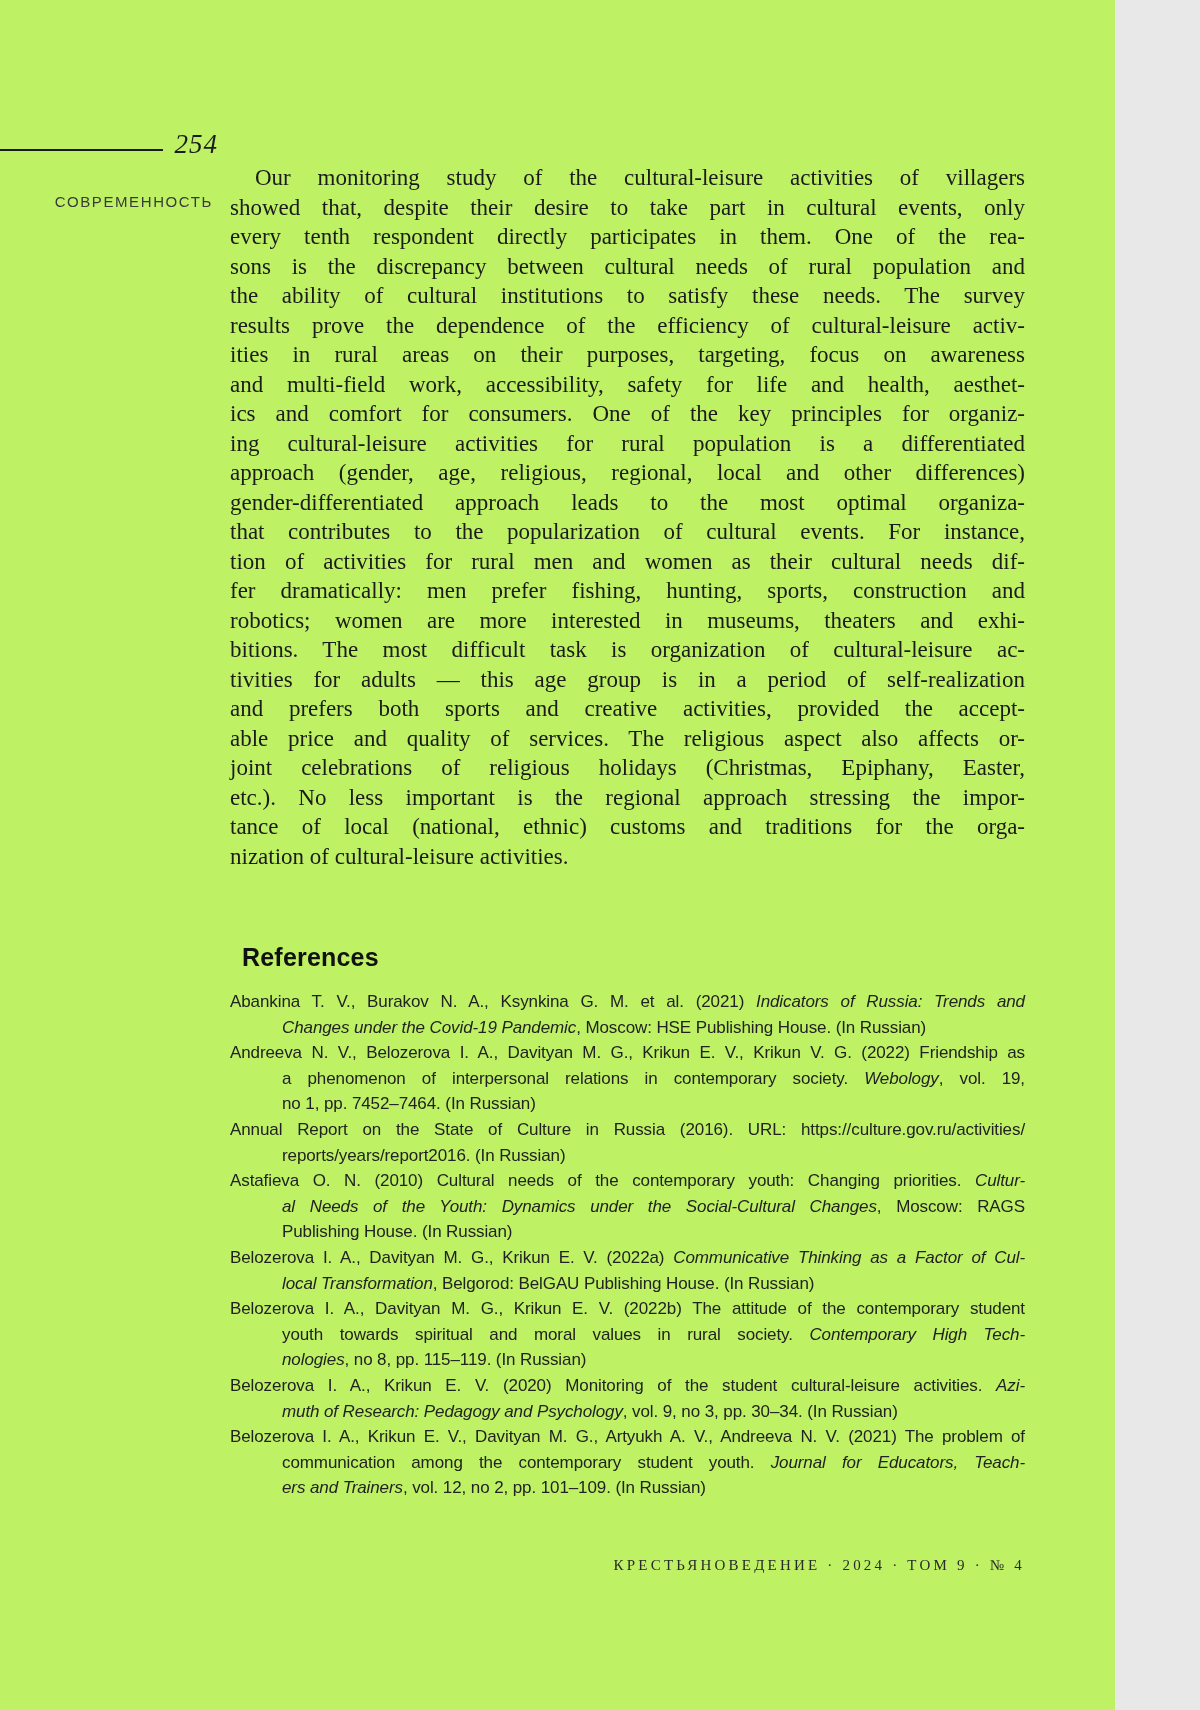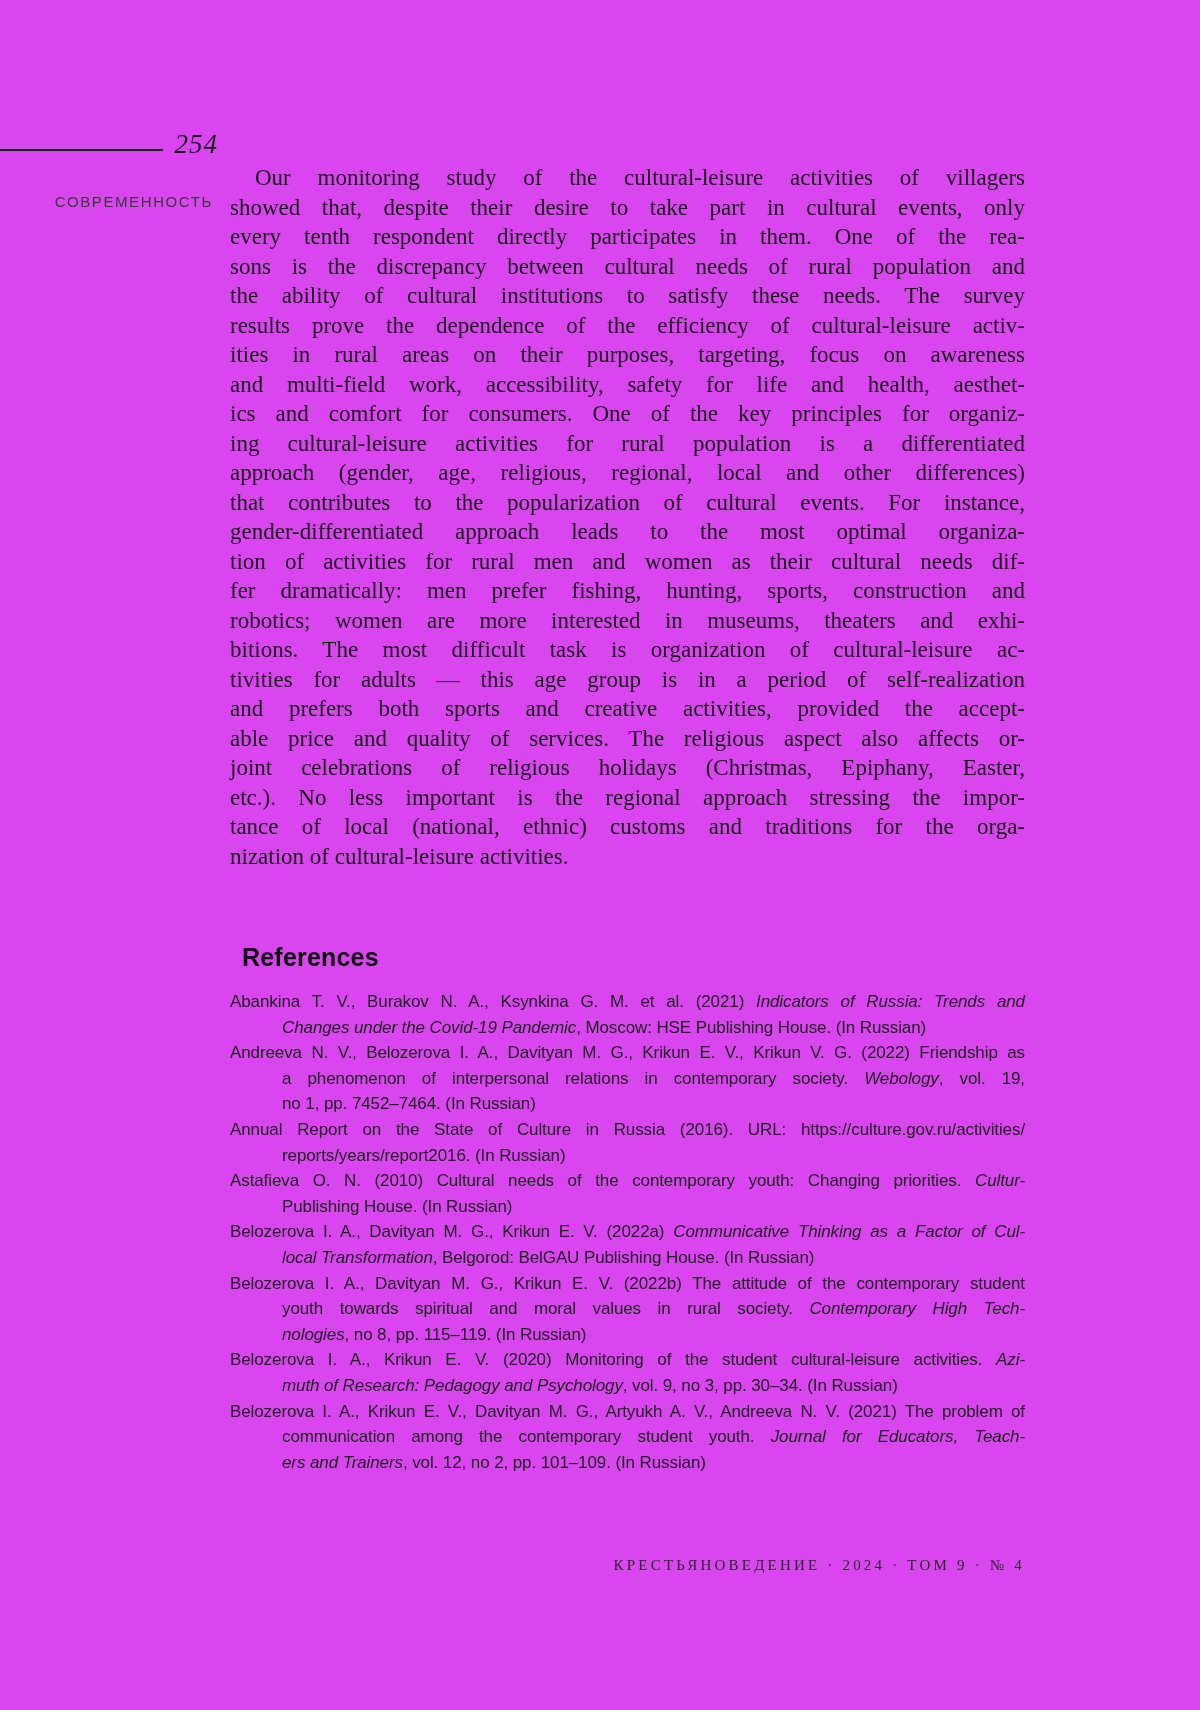--- a/index.html
+++ b/index.html
@@ -1,19 +1,19 @@
 <!DOCTYPE html>
 <html><head>
 <meta charset="utf-8">
 <style>
   html,body{margin:0;padding:0;background:#e8e8e8;}
   .page{
     position:relative;
-    width:1200px;height:1710px;
-    background:#d946ef;
+    width:1115px;height:1710px;
+    background:#bef264;
     overflow:hidden;
     font-kerning:normal;
   }
   
   .pagenum-row{
     position:absolute;left:0;top:130px;width:218px;
     display:flex;align-items:flex-end;
     font-family:"Liberation Serif",serif;
   }
   .margin-rule{flex:1;height:2px;background:#1b1b1b;margin-bottom:7px;margin-right:12px;}
@@ -85,22 +85,22 @@
       <div class="pline">showed that, despite their desire to take part in cultural events, only</div>
       <div class="pline">every tenth respondent directly participates in them. One of the rea-</div>
       <div class="pline">sons is the discrepancy between cultural needs of rural population and</div>
       <div class="pline">the ability of cultural institutions to satisfy these needs. The survey</div>
       <div class="pline">results prove the dependence of the efficiency of cultural-leisure activ-</div>
       <div class="pline">ities in rural areas on their purposes, targeting, focus on awareness</div>
       <div class="pline">and multi-field work, accessibility, safety for life and health, aesthet-</div>
       <div class="pline">ics and comfort for consumers. One of the key principles for organiz-</div>
       <div class="pline">ing cultural-leisure activities for rural population is a differentiated</div>
       <div class="pline">approach (gender, age, religious, regional, local and other differences)</div>
+      <div class="pline">gender-differentiated approach leads to the most optimal organiza-</div>
       <div class="pline">that contributes to the popularization of cultural events. For instance,</div>
-      <div class="pline">gender-differentiated approach leads to the most optimal organiza-</div>
       <div class="pline">tion of activities for rural men and women as their cultural needs dif-</div>
       <div class="pline">fer dramatically: men prefer fishing, hunting, sports, construction and</div>
       <div class="pline">robotics; women are more interested in museums, theaters and exhi-</div>
       <div class="pline">bitions. The most difficult task is organization of cultural-leisure ac-</div>
       <div class="pline">tivities for adults — this age group is in a period of self-realization</div>
       <div class="pline">and prefers both sports and creative activities, provided the accept-</div>
       <div class="pline">able price and quality of services. The religious aspect also affects or-</div>
       <div class="pline">joint celebrations of religious holidays (Christmas, Epiphany, Easter,</div>
       <div class="pline">etc.). No less important is the regional approach stressing the impor-</div>
       <div class="pline">tance of local (national, ethnic) customs and traditions for the orga-</div>
@@ -118,20 +118,21 @@
         <div class="rline"><span>Andreeva N. V., Belozerova I. A., Davityan M. G., Krikun E. V., Krikun V. G. (2022) Friendship as</span></div>
         <div class="rline cont"><span>a phenomenon of interpersonal relations in contemporary society. </span><span class="it">Webology</span><span>, vol. 19,</span></div>
         <div class="rline cont lastline"><span>no 1, pp. 7452–7464. (In Russian)</span></div>
       </div>
       <div class="ref-entry">
         <div class="rline"><span>Annual Report on the State of Culture in Russia (2016). URL: https://culture.gov.ru/activities/</span></div>
         <div class="rline cont lastline"><span>reports/years/report2016. (In Russian)</span></div>
       </div>
       <div class="ref-entry">
         <div class="rline"><span>Astafieva O. N. (2010) Cultural needs of the contemporary youth: Changing priorities. </span><span class="it">Cultur-</span></div>
+        <div class="rline cont"><span class="it">al Needs of the Youth: Dynamics under the Social-Cultural Changes</span><span>, Moscow: RAGS</span></div>
         <div class="rline cont lastline"><span>Publishing House. (In Russian)</span></div>
       </div>
       <div class="ref-entry">
         <div class="rline"><span>Belozerova I. A., Davityan M. G., Krikun E. V. (2022a) </span><span class="it">Communicative Thinking as a Factor of Cul-</span></div>
         <div class="rline cont lastline"><span class="it">local Transformation</span><span>, Belgorod: BelGAU Publishing House. (In Russian)</span></div>
       </div>
       <div class="ref-entry">
         <div class="rline"><span>Belozerova I. A., Davityan M. G., Krikun E. V. (2022b) The attitude of the contemporary student</span></div>
         <div class="rline cont"><span>youth towards spiritual and moral values in rural society. </span><span class="it">Contemporary High Tech-</span></div>
         <div class="rline cont lastline"><span class="it">nologies</span><span>, no 8, pp. 115–119. (In Russian)</span></div>

